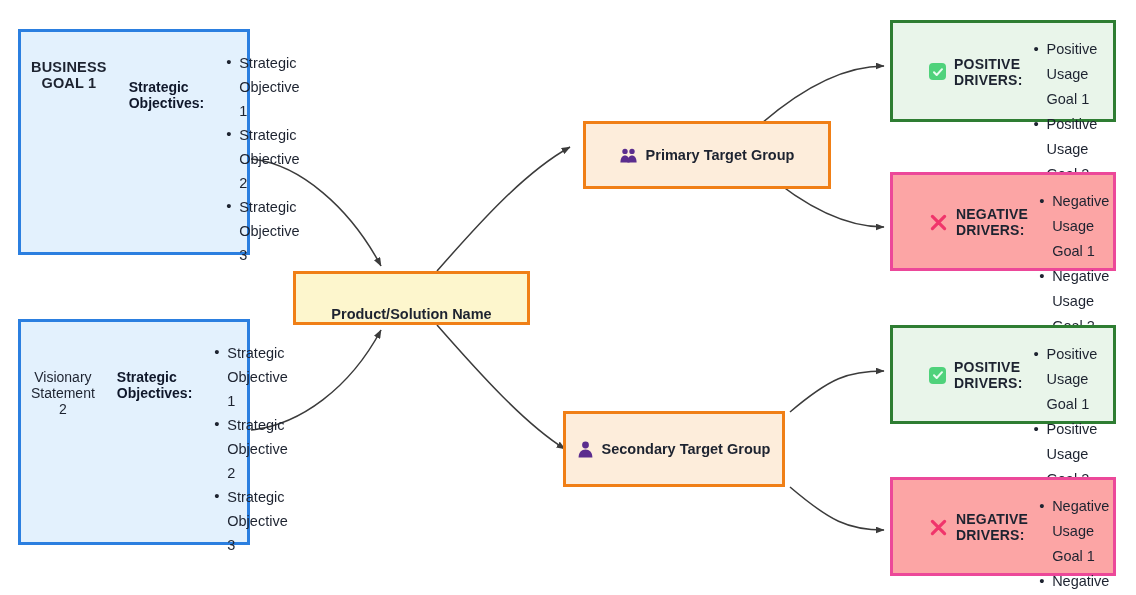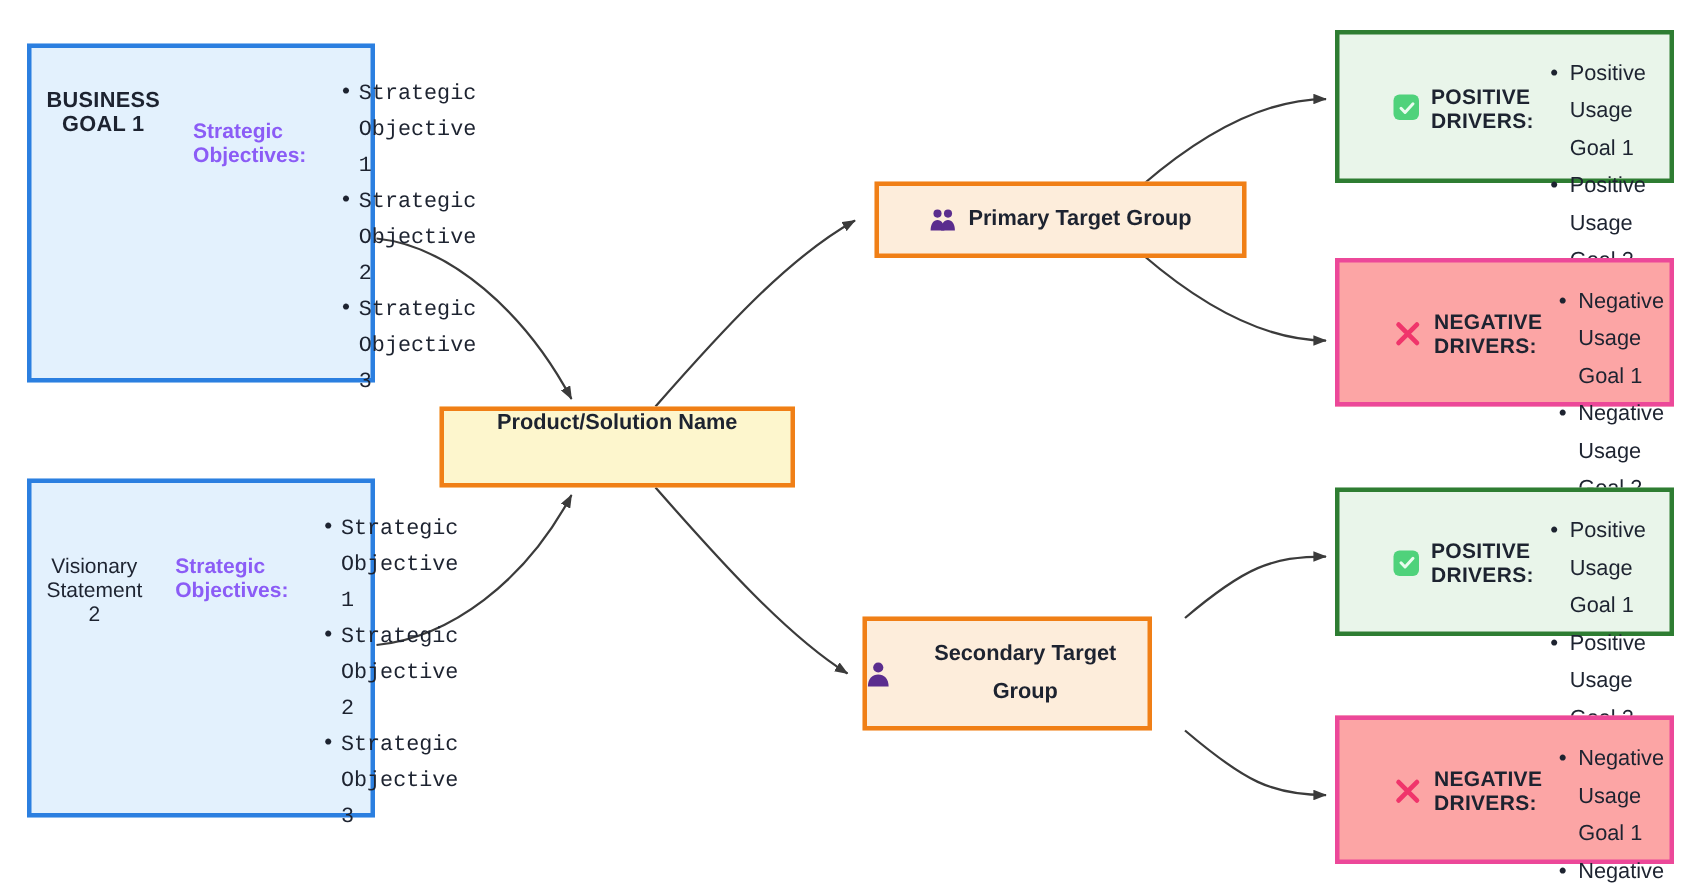--- a/index.html
+++ b/index.html
@@ -52,50 +52,49 @@
   }
   .goal-vision {
     text-align: center;
     font-size: 14px;
     color: #1d2330;
     margin-top: 33px;
   }
   .goal-sub {
     font-weight: bold;
     font-size: 14px;
-    color: #8b5cf6;
+    color: #0f172a;
     margin-top: 33px;
     padding-left: 22px;
   }
   .goal-list {
     list-style: none;
     margin-top: 5px;
     padding-left: 22px;
-    font-family: Liberation Mono, monospace;
   }
   .goal-list li {
     font-size: 14.5px;
     color: #1d2330;
     line-height: 24px;
     position: relative;
     padding-left: 13px;
   }
   .goal-list li::before {
     content: "•";
     position: absolute;
     left: 0;
     top: -1px;
     font-size: 15px;
   }
 
   
   .product-node {
     background: #fdf6cd;
     border: 3px solid #f07f16;
-    align-items: flex-start;
+    align-items: flex-end;
   }
   .product-label {
     font-weight: bold;
     font-size: 14.5px;
     color: #1d2330;
     text-align: center;
   }
 
   
   .target-node {
@@ -225,35 +224,35 @@
       <li>Strategic Objective 1</li>
       <li>Strategic Objective 2</li>
       <li>Strategic Objective 3</li>
     </ul>
   </div>
 
   <div class="node product-node" style="left:293px; top:271px; width:237px; height:54px;">
     <div class="product-label">Product/Solution Name</div>
   </div>
 
-  <div class="node target-node" style="left:583px; top:121px; width:248px; height:51px;">
+  <div class="node target-node" style="left:583px; top:121px; width:248px; height:68px;">
     <div class="target-row">
       <span>
         <svg class="icon-people" viewBox="0 0 17 15">
           <circle cx="5" cy="3.4" r="2.7" fill="#5b2d8e"></circle>
           <circle cx="12" cy="3.4" r="2.7" fill="#5b2d8e"></circle>
           <path d="M0.4,14.6 C0.4,10 2.4,7.6 5,7.6 C7.6,7.6 9.6,10 9.6,14.6 Z" fill="#5b2d8e"></path>
           <path d="M7.4,14.6 C7.4,10 9.4,7.6 12,7.6 C14.6,7.6 16.6,10 16.6,14.6 Z" fill="#5b2d8e"></path>
         </svg>
       </span>
       <span class="target-label">Primary Target Group</span>
     </div>
   </div>
 
-  <div class="node target-node" style="left:575px; top:411px; width:193px; height:76px;">
+  <div class="node target-node" style="left:563px; top:411px; width:222px; height:76px;">
     <div class="target-row">
       <span>
         <svg class="icon-person" viewBox="0 0 15 17">
           <circle cx="7.5" cy="4" r="3.4" fill="#5b2d8e"></circle>
           <path d="M0.6,16.6 C0.6,11.4 3.6,8.6 7.5,8.6 C11.4,8.6 14.4,11.4 14.4,16.6 Z" fill="#5b2d8e"></path>
         </svg>
       </span>
       <span class="target-label target-wrap">Secondary Target Group</span>
     </div>
   </div>

